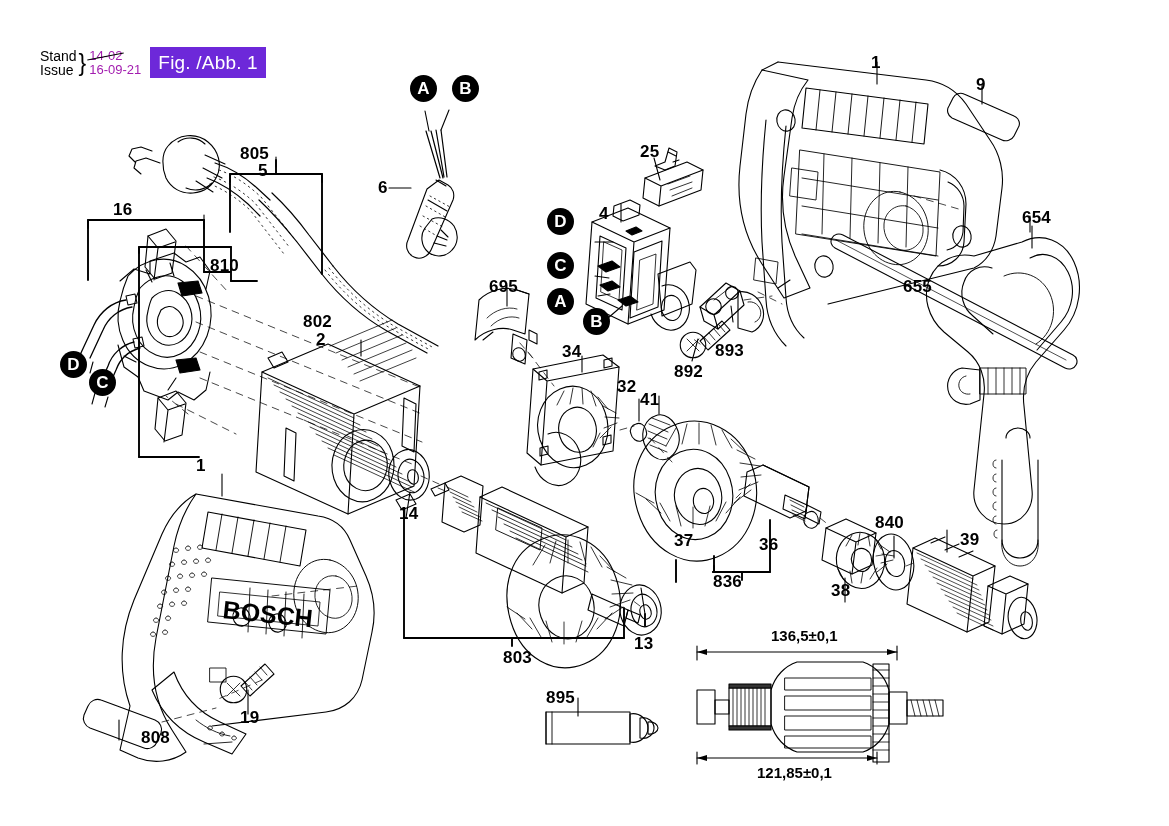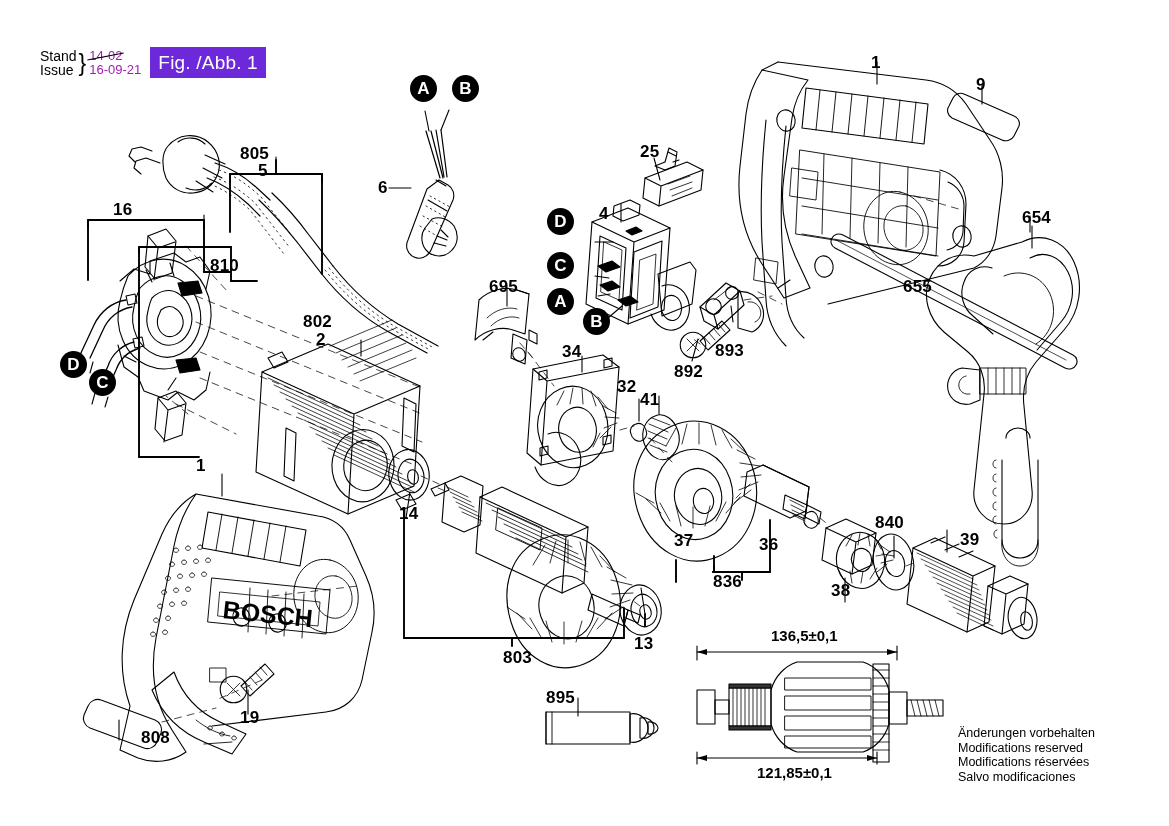--- a/index.html
+++ b/index.html
@@ -45,26 +45,20 @@
       </div>
       <div class="hdr-brace">}</div>
       <div class="hdr-dates">
         <div><span class="date-old">14-02</span></div>
         <div>16-09-21</div>
       </div>
       <div class="fig-badge">Fig. /Abb. 1</div>
     </div>
   </div>
 
-  <div id="legal">
-    <div>Änderungen vorbehalten</div>
-    <div>Modifications reserved</div>
-    <div>Modifications réservées</div>
-    <div>Salvo modificaciones</div>
-  </div>
 
   <svg class="ov" viewBox="0 0 1169 826">
     <g fill="none" stroke="#000" stroke-width="1.1" stroke-linejoin="round" stroke-linecap="round">
 
       <g>
         <path d="M152 151 l-11 -4 -9 2 -3 7 6 6 M160 163 l-14 -5 -10 3 -2 7 7 6"></path>
         <path d="M168 146 c10 -12 28 -14 40 -4 c11 9 14 23 9 34 c-5 11 -13 16 -24 17
                  c-12 1 -22 -5 -27 -15 c-4 -10 -5 -24 2 -32 z"></path>
         <path d="M178 142 c8 -6 20 -5 27 2 M186 188 c9 4 19 2 26 -5"></path>
         <path d="M205 155 l20 9 M203 168 l19 10 M196 181 l17 11"></path>

